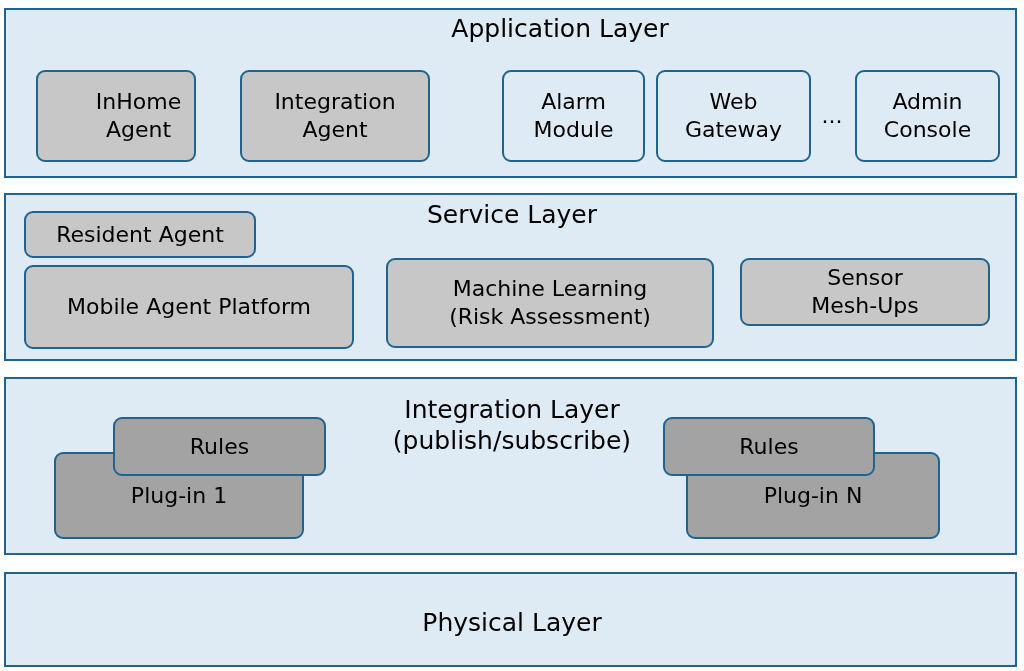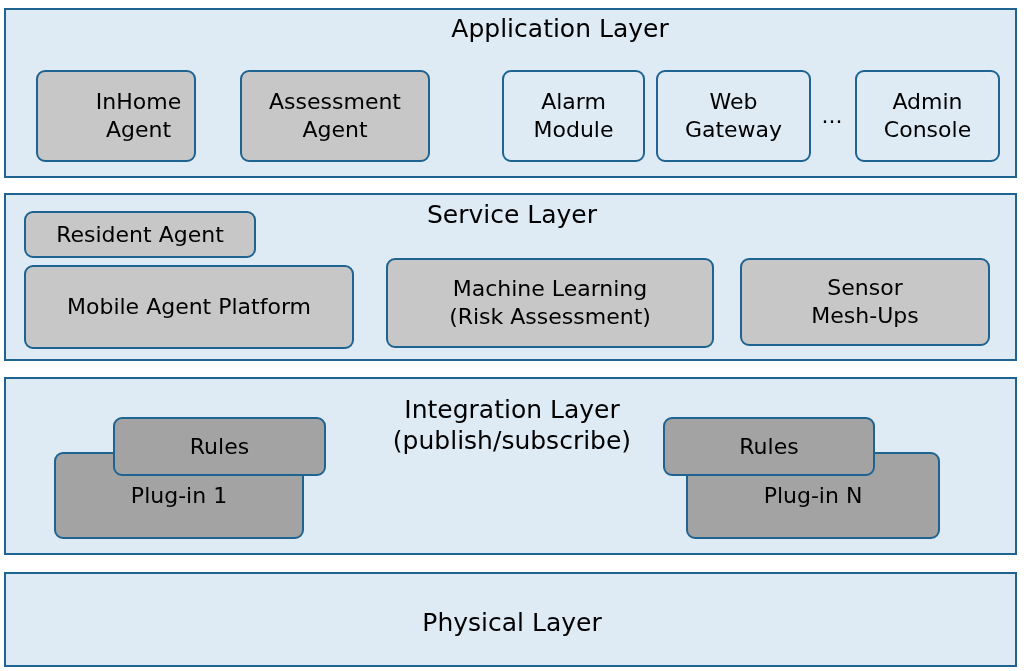--- a/index.html
+++ b/index.html
@@ -81,21 +81,21 @@
   #node-admin       { left: 855px; top: 70px;  width: 145px; height: 92px; }
   #ellipsis-app     { left: 814px; top: 103px; width: 36px; }
 
   
   #layer-service { left: 4px; top: 193px; width: 1013px; height: 168px; }
   #title-service { top: 200px; }
 
   #node-resident   { left: 24px;  top: 211px; width: 232px; height: 47px; }
   #node-mobile     { left: 24px;  top: 265px; width: 330px; height: 84px; }
   #node-ml         { left: 386px; top: 258px; width: 328px; height: 90px; }
-  #node-sensor     { left: 740px; top: 258px; width: 250px; height: 88px; justify-content: center; }
+  #node-sensor     { left: 740px; top: 258px; width: 250px; height: 68px; justify-content: center; }
 
   
   #layer-integration { left: 4px; top: 377px; width: 1013px; height: 178px; }
   #title-integration { top: 394px; }
 
   #node-plugin1  { left: 54px;  top: 452px; width: 250px; height: 87px; }
   #node-rules1   { left: 113px; top: 417px; width: 213px; height: 59px; }
   #node-pluginN  { left: 686px; top: 452px; width: 254px; height: 87px; }
   #node-rulesN   { left: 663px; top: 417px; width: 212px; height: 59px; }
 
@@ -113,21 +113,21 @@
 
   <div class="node dark" id="node-inhome">
     <div>
       <span>InHome</span>
       <span>Agent</span>
     </div>
   </div>
 
   <div class="node dark" id="node-inhandheld">
     <div>
-      <span>Assessment</span>
+      <span>Integration</span>
       <span>Agent</span>
     </div>
   </div>
 
   <div class="node" id="node-alarm">
     <div>
       <span>Alarm</span>
       <span>Module</span>
     </div>
   </div>

